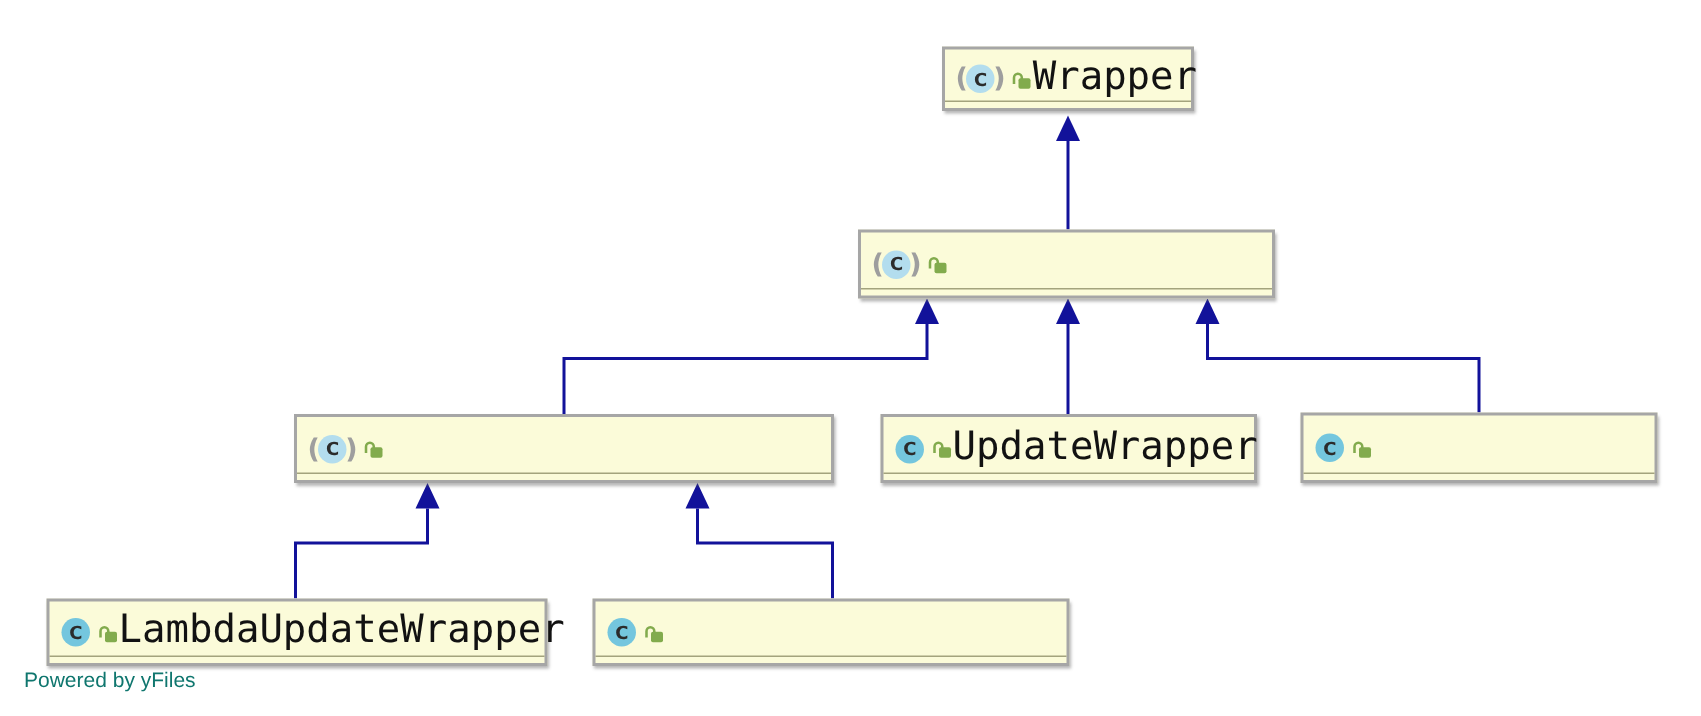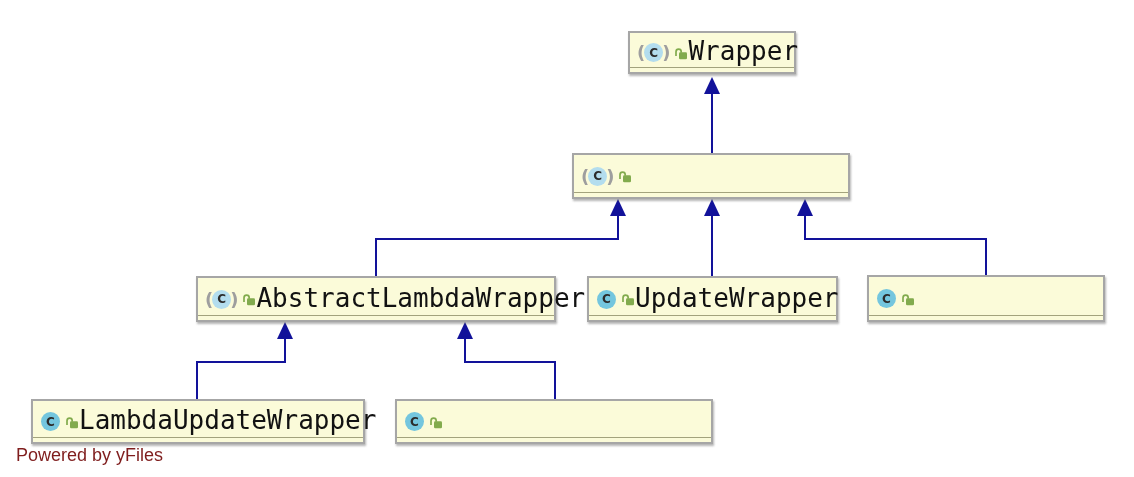--- a/index.html
+++ b/index.html
@@ -38,21 +38,21 @@
   }
   .lock{display:inline-flex;flex:none;margin-left:5px;}
   .label{
     flex:1;text-align:right;white-space:nowrap;
     font-size:26px;color:#121212;letter-spacing:0;
     padding-bottom:3px;
   }
   #attribution{
     position:absolute;left:16px;top:445px;
     font-family:"Liberation Sans","DejaVu Sans",sans-serif;
-    font-size:18px;color:#7f1d1d;white-space:nowrap;
+    font-size:14px;color:#0f766e;white-space:nowrap;
   }
 </style>
 </head>
 <body>
 
 <div id="canvas">
   <svg id="edges" width="1134" height="477">
       <g>
         <polyline points="712,153 712,94" fill="none" stroke="#12129a" stroke-width="2"></polyline>
         <polygon points="712,77 704,94 720,94" fill="#12129a"></polygon>
@@ -111,21 +111,20 @@
         <span class="paren">(</span>
         <span class="badge abstract">C</span>
         <span class="paren">)</span>
       </span>
       <span class="lock">
         <svg width="14" height="14" viewBox="0 0 14 14">
           <path d="M2 10 V5.8 a2.6 2.6 0 0 1 5.2 0 V6.8" fill="none" stroke="#82ab4d" stroke-width="1.7"></path>
           <rect x="5" y="6.2" width="8" height="7" rx="1.3" fill="#82ab4d"></rect>
         </svg>
       </span>
-      <span class="label">AbstractLambdaWrapper</span>
     </div>
     <div class="node" style="left: 587px; top: 276px; width: 251px; height: 46px;">
       <span class="badge-wrap">
         <span class="badge concrete">C</span>
       </span>
       <span class="lock">
         <svg width="14" height="14" viewBox="0 0 14 14">
           <path d="M2 10 V5.8 a2.6 2.6 0 0 1 5.2 0 V6.8" fill="none" stroke="#82ab4d" stroke-width="1.7"></path>
           <rect x="5" y="6.2" width="8" height="7" rx="1.3" fill="#82ab4d"></rect>
         </svg>

